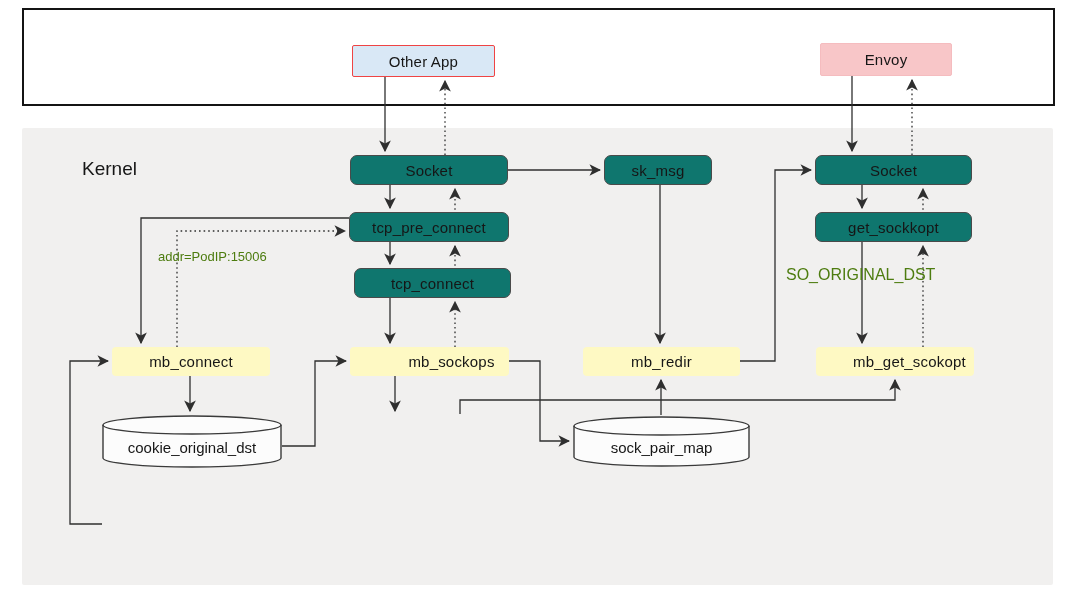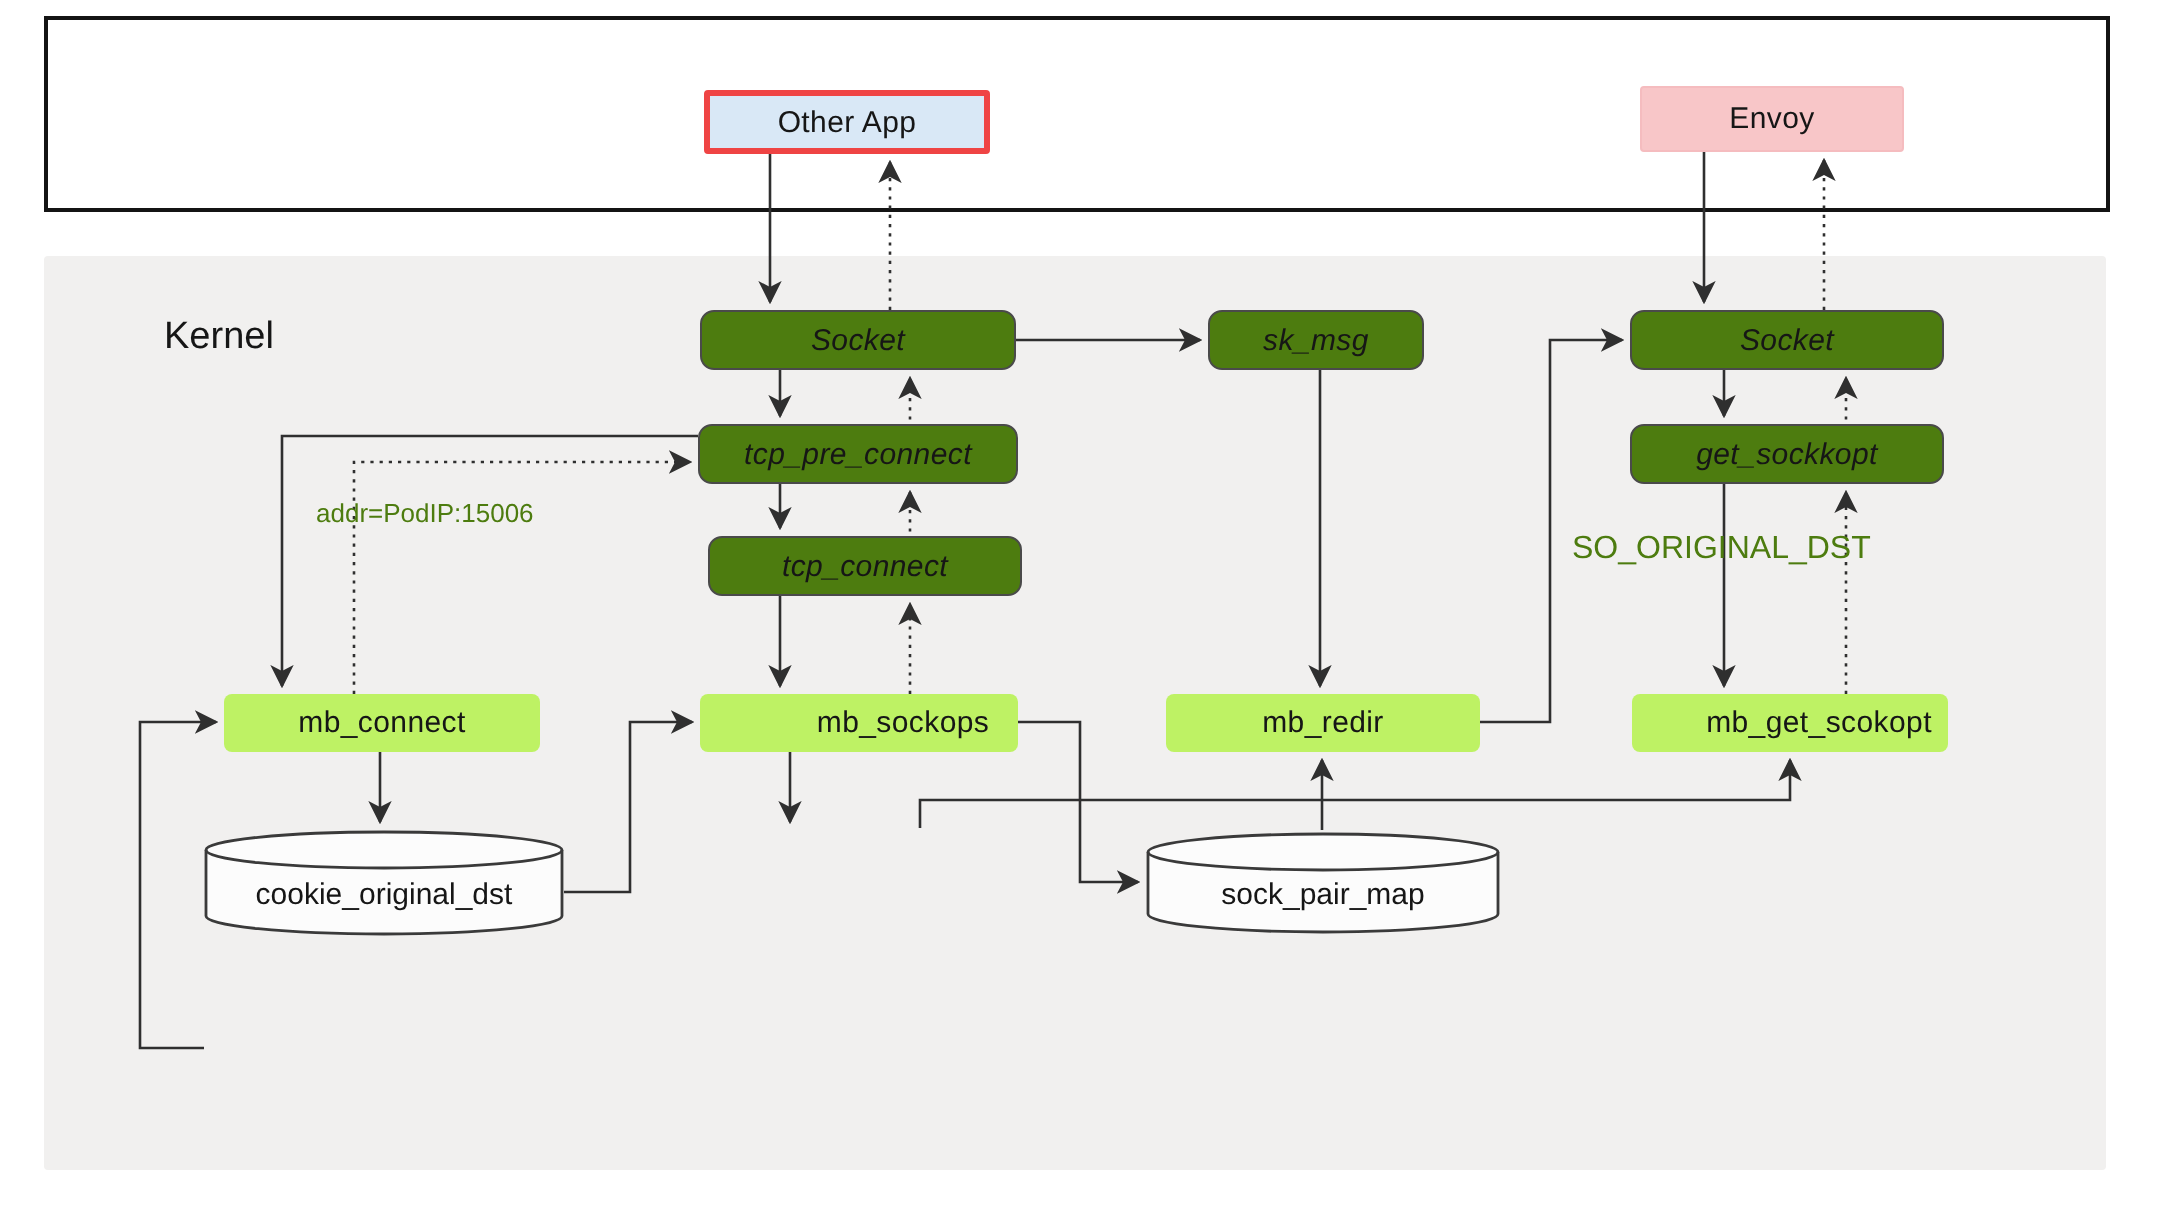--- a/index.html
+++ b/index.html
@@ -12,25 +12,25 @@
   .region-user{left:22px;top:8px;width:1033px;height:98px;background:#ffffff;border:2px solid #141414;}
   .region-kernel{left:22px;top:128px;width:1031px;height:457px;background:#f1f0ef;border-radius:2px;}
   .region-title{position:absolute;font-size:19px;line-height:22px;color:#161616;}
   .user-title{left:55px;top:25px;width:125px;text-align:center;}
   .kernel-title{left:82px;top:158px;}
   svg.wires{position:absolute;left:0;top:0;pointer-events:none;}
   .node{
     position:absolute;box-sizing:border-box;display:flex;align-items:center;justify-content:center;
     font-size:15px;letter-spacing:.2px;
   }
-  .proc{background:#4d7c0f;border:1.4px solid #4a4a4a;border-radius:7px;font-style:italic;}
+  .proc{background:#0f766e;border:1.4px solid #4a4a4a;border-radius:7px;}
   .appbox{border-radius:2px;}
-  .app-blue{background:#d9e8f6;border:3px solid #ef4444;text-align:center;}
+  .app-blue{background:#d9e8f6;border:1px solid #ef4444;text-align:center;}
   .app-pink{background:#f8c6c8;border:1px solid #f5bcbf;}
-  .ebpf{background:#bef264;border-radius:4px;}
+  .ebpf{background:#fef9c3;border-radius:4px;}
   .store{position:absolute;}
   .store .lbl{
     position:absolute;left:0;top:0;width:100%;height:100%;box-sizing:border-box;
     display:flex;align-items:center;justify-content:center;padding-top:12px;font-size:15px;
   }
   .edge-label{position:absolute;color:#4d7c0f;white-space:nowrap;}
   .lbl-addr{left:158px;top:249px;font-size:13px;}
   .lbl-so{left:786px;top:266px;font-size:16px;}
 </style>
 </head>

